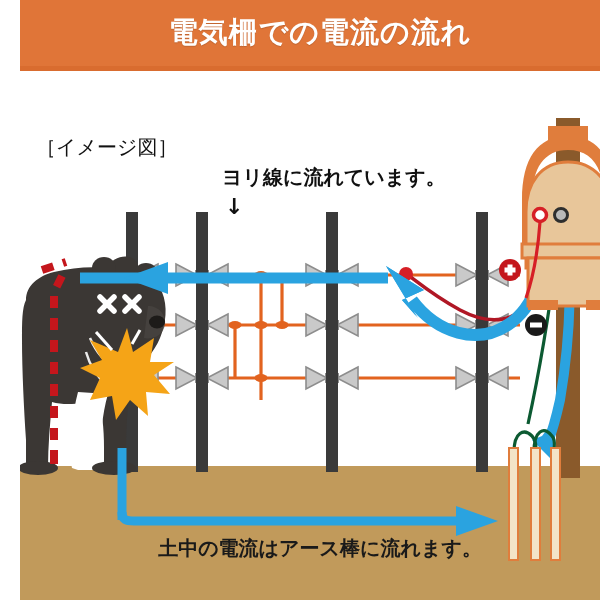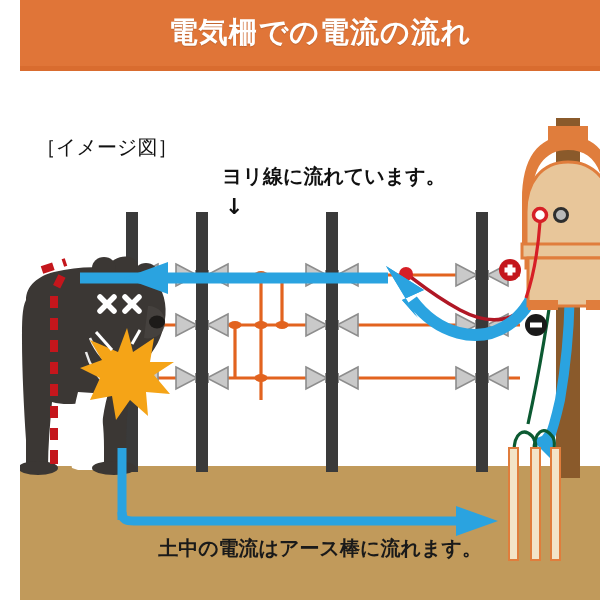--- a/index.html
+++ b/index.html
@@ -275,18 +275,18 @@
     <g>
       <path d="M102,448 L102,520" stroke="#2aa3e0" stroke-width="9" fill="none"></path>
       <path d="M102,512 C102,520 106,521 114,521 L448,521" stroke="#2aa3e0" stroke-width="9" fill="none"></path>
       <polygon points="436,506 478,521 436,536" fill="#2aa3e0"></polygon>
     </g>
 
   </svg>
 
   <div class="note-image">［イメージ図］</div>
 
-  <div class="note-main" style="top:164px;font-family:Liberation Mono, monospace;">ヨリ線に流れています。</div>
+  <div class="note-main" style="top:164px;">ヨリ線に流れています。</div>
   <div class="note-arrow">↓</div>
 
   <div class="soil-caption">土中の電流はアース棒に流れます。</div>
 
 </div>
 
 </body></html>

